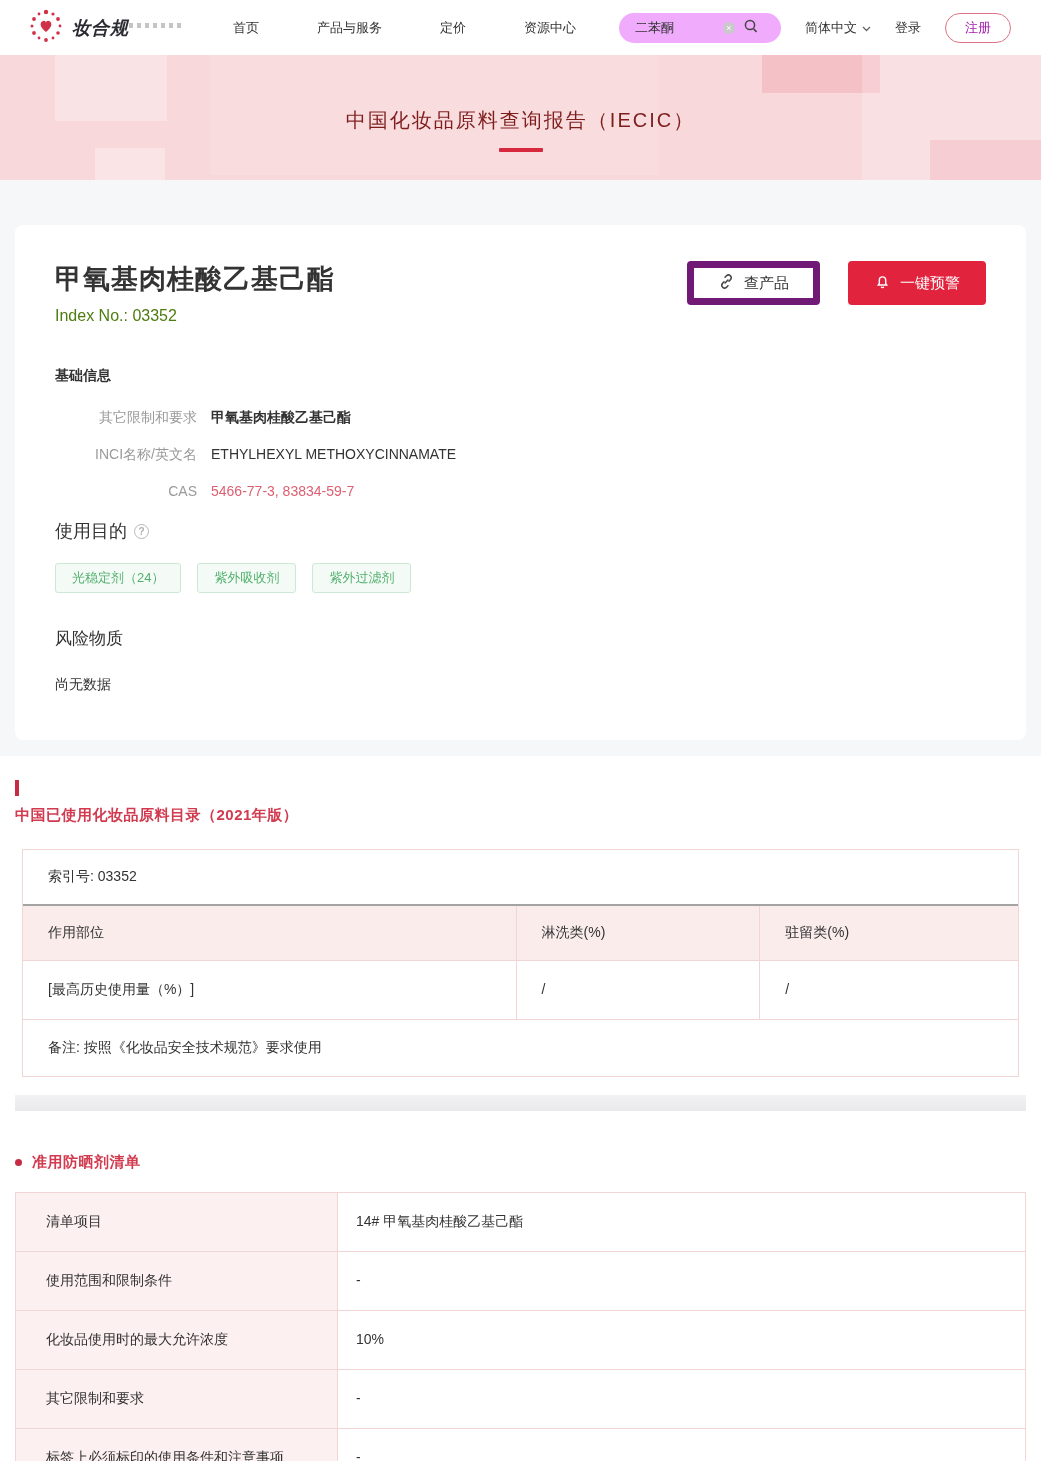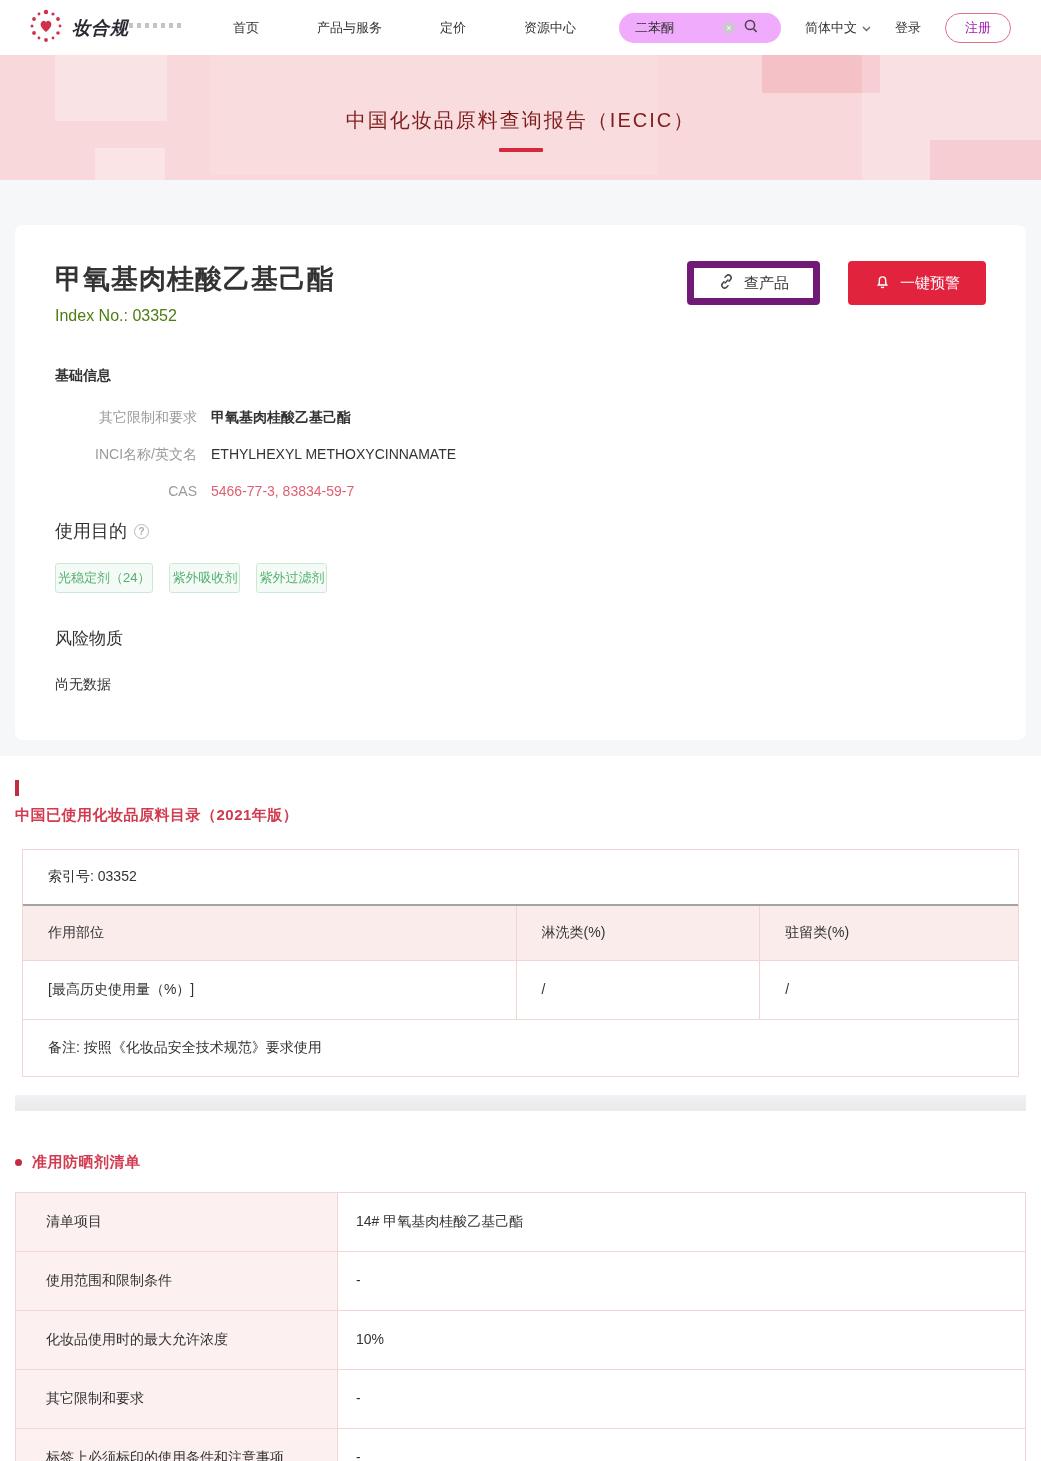--- a/index.html
+++ b/index.html
@@ -45,21 +45,21 @@
   .sec-basic { margin-top:42px; font-size:14px; font-weight:700; color:#333; }
   .info-rows { margin-top:24px; display:flex; flex-direction:column; gap:21px; }
   .info-row { display:flex; font-size:14px; line-height:16px; }
   .info-label { width:142px; text-align:right; color:#9a9a9a; flex:none; }
   .info-value { margin-left:14px; color:#333; }
   .info-value.bold { font-weight:700; }
   .info-value.red { color:#dd5f71; }
   .sec-purpose { margin-top:20px; font-size:18px; color:#333; display:flex; align-items:center; gap:7px; }
   .q-ic { width:15px; height:15px; border:1px solid #b8b8b8; border-radius:50%; color:#b0b0b0; font-size:10px; line-height:14px; text-align:center; font-weight:700; }
   .tags { margin-top:20px; display:flex; gap:16px; }
-  .tag { font-size:13px; color:#52b06e; background:#f4fbf6; border:1px solid #cde9d4; border-radius:3px; padding:5px 2px; }
+  .tag { font-size:13px; color:#52b06e; background:#f4fbf6; border:1px solid #cde9d4; border-radius:3px; padding:5px 16px; }
   .sec-risk { margin-top:34px; font-size:17px; color:#333; }
   .risk-empty { margin-top:26px; font-size:14px; color:#333; }
 
   
   .section1 { padding:24px 15px 20px; background:#fff; }
   .sec1-head { display:flex; align-items:flex-start; gap:10px;flex-direction:column; }
   .red-bar { width:4px; height:16px; background:#c62b44; }
   .sec-red-title { font-size:15px; color:#d13a4f; font-weight:600; letter-spacing:.5px; }
   .t1 { margin:24px 7px 0; border:1px solid #f2d6d6; font-size:14px; color:#333; }
   .t1-row-index { padding:18px 25px; border-bottom:2px solid #a3a3a3; background:#fff; }

